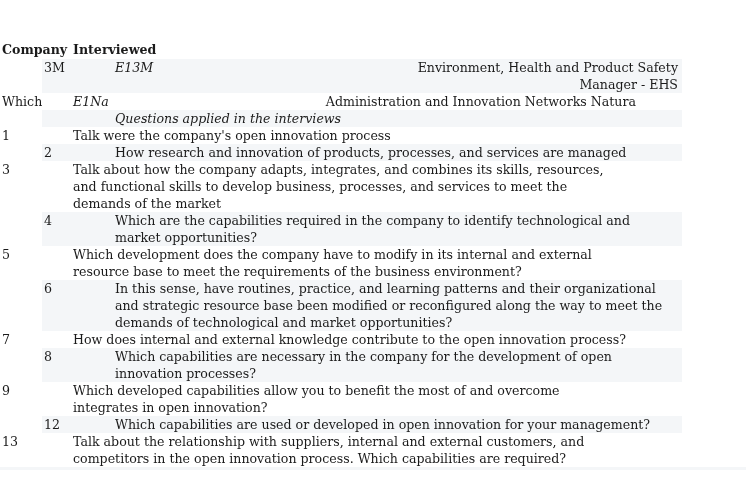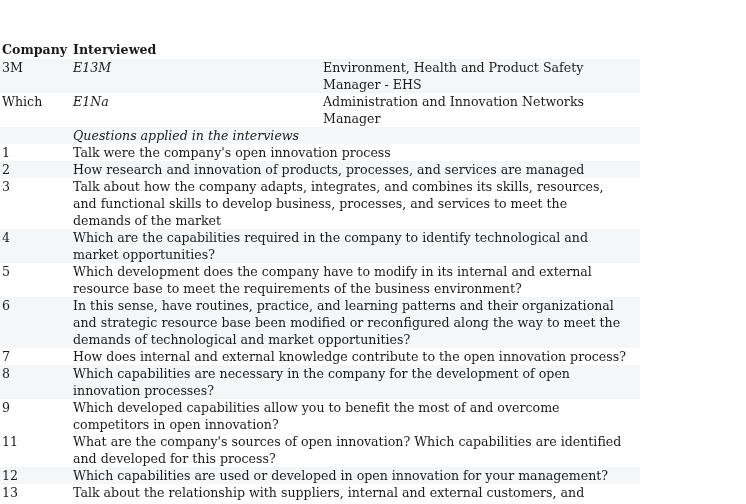--- a/index.html
+++ b/index.html
@@ -20,35 +20,37 @@
     padding-top: 41px;
     width: 746px;
   }
   .row {
     display: grid;
     grid-template-columns: 73px 250px 1fr;
     width: 640px;
   }
   .row.shade {
     background: var(--row-shade, #f4f6f8);
+    margin-left: 42px;
   }
   .header-row {
     line-height: 18px;
     font-weight: bold;
   }
   .c1 {
     grid-column: 1;
     padding-left: 2px;
   }
   .c2 {
     grid-column: 2;
   }
   .c3 {
     grid-column: 3;
     padding-right: 4px;
+    text-align: right;
   }
   .cq {
     grid-column: 2 / 4;
     padding-right: 14px;
   }
   .italic {
     font-style: italic;
   }
   .bottom-strip {
     width: 746px;
@@ -69,21 +71,21 @@
 
   <div class="row shade">
     <div class="c1">3M</div>
     <div class="c2 italic">E13M</div>
     <div class="c3">Environment, Health and Product Safety Manager - EHS</div>
   </div>
 
   <div class="row">
     <div class="c1">Which</div>
     <div class="c2 italic">E1Na</div>
-    <div class="c3">Administration and Innovation Networks Manager</div>
+    <div class="c3">Administration and Innovation Networks Natura</div>
   </div>
 
   <div class="row shade">
     <div class="c1"></div>
     <div class="cq italic">Questions applied in the interviews</div>
   </div>
 
   <div class="row">
     <div class="c1">1</div>
     <div class="cq">Talk were the company's open innovation process</div>
@@ -119,28 +121,24 @@
     <div class="cq">How does internal and external knowledge contribute to the open innovation process?</div>
   </div>
 
   <div class="row shade">
     <div class="c1">8</div>
     <div class="cq">Which capabilities are necessary in the company for the development of open innovation processes?</div>
   </div>
 
   <div class="row">
     <div class="c1">9</div>
-    <div class="cq">Which developed capabilities allow you to benefit the most of and overcome competitors in open innovation?</div>
+    <div class="cq">Which developed capabilities allow you to benefit the most of and overcome integrates in open innovation?</div>
   </div>
 
 
-  <div class="row">
-    <div class="c1">11</div>
-    <div class="cq">What are the company's sources of open innovation? Which capabilities are identified and developed for this process?</div>
-  </div>
 
   <div class="row shade">
     <div class="c1">12</div>
     <div class="cq">Which capabilities are used or developed in open innovation for your management?</div>
   </div>
 
   <div class="row">
     <div class="c1">13</div>
     <div class="cq">Talk about the relationship with suppliers, internal and external customers, and competitors in the open innovation process. Which capabilities are required?</div>
   </div>

